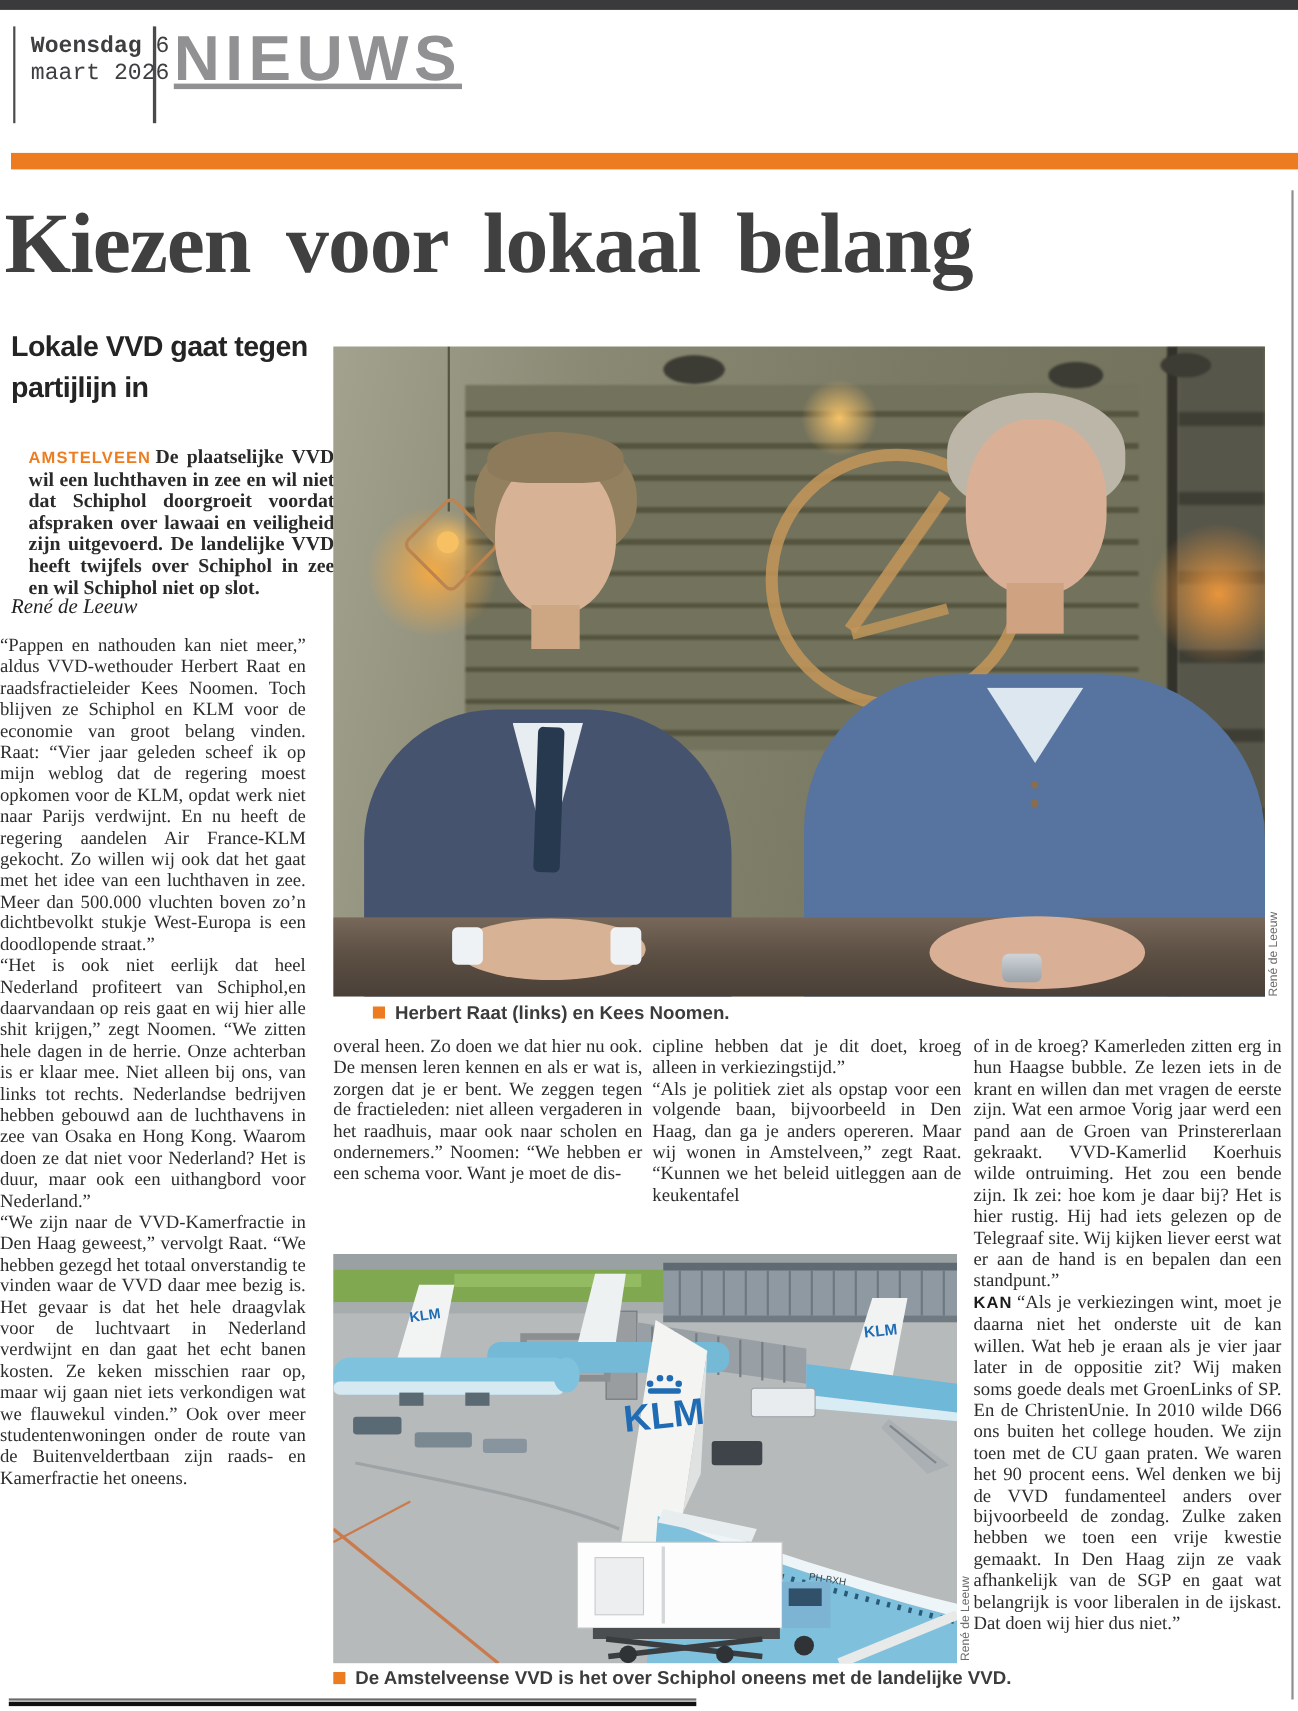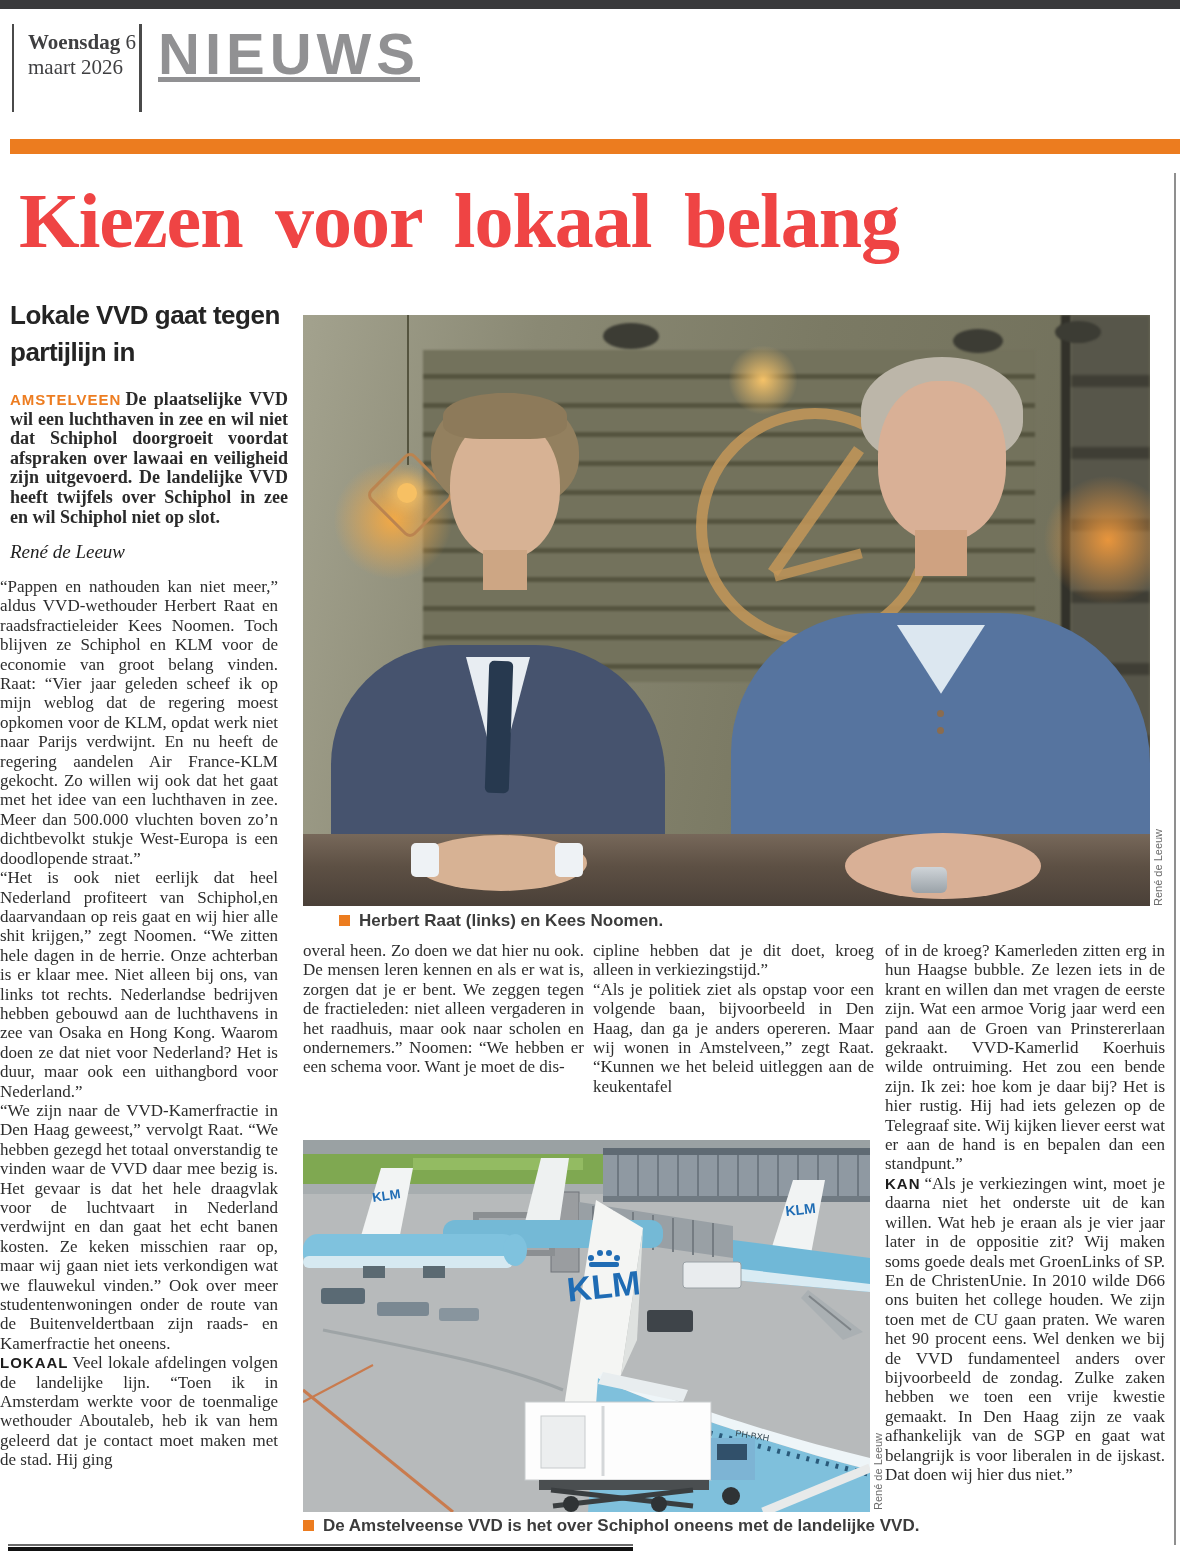--- a/index.html
+++ b/index.html
@@ -3,30 +3,30 @@
 <meta charset="utf-8">
 <style>
   html,body{margin:0;padding:0;background:#ffffff;}
   .page{position:relative;width:1180px;height:1555px;background:#ffffff;overflow:hidden;
         font-family:"Liberation Serif",serif;color:#2d2d2d;}
   .abs{position:absolute;}
 
   
   .top-strip{left:0;top:0;width:1180px;height:9px;background:#3a3a3c;}
   .vrule{background:#4a4a4a;}
-  .date-block{left:28px;top:30px;font-family:Liberation Serif, serif;font-size:21px;
-              line-height:25px;color:#3f3f41;}
+  .date-block{left:28px;top:30px;font-family:Liberation Mono, monospace;font-size:21px;
+              line-height:25px;color:#3f3f41;text-align:center;}
   .date-bold{font-weight:bold;}
   .section-title{left:158px;top:20px;font-family:"Liberation Sans",sans-serif;font-weight:bold;
                  font-size:58px;letter-spacing:5px;color:#919193;text-decoration:underline;}
   .orange-bar{left:10px;top:139px;width:1170px;height:15px;background:#ec7c1f;}
 
   
-  .headline{left:19px;top:176px;width:1150px;font-family:"Liberation Serif",serif;font-weight:bold;
-            font-size:78px;line-height:90px;color:#ef4444;letter-spacing:-1px;word-spacing:14px;}
+  .headline{left:4px;top:176px;width:1150px;font-family:"Liberation Serif",serif;font-weight:bold;
+            font-size:78px;line-height:90px;color:#404040;letter-spacing:-1px;word-spacing:14px;}
   .subhead{left:10px;top:297px;width:292px;font-family:"Liberation Sans",sans-serif;font-weight:bold;
            font-size:26px;line-height:37px;color:#242424;letter-spacing:-0.5px;}
   .standfirst{left:10px;top:390px;width:278px;font-weight:bold;font-size:18px;line-height:19.6px;
               text-align:justify;color:#2a2a2a;}
   .lead-orange{font-family:"Liberation Sans",sans-serif;font-weight:bold;font-size:15px;
                color:#ed7d21;letter-spacing:1px;margin-right:4px;}
   .lead-black{font-family:"Liberation Sans",sans-serif;font-weight:bold;font-size:15px;
               color:#1c1c1c;letter-spacing:1px;margin-right:4px;}
   .byline{left:10px;top:541px;font-style:italic;font-size:19px;color:#1f1f1f;}
   .bodycol{font-size:17px;line-height:19.4px;text-align:justify;color:#2d2d2d;overflow:hidden;
@@ -126,30 +126,29 @@
     <div>maart 2026</div>
   </div>
   <div class="abs vrule" style="left:139px;top:24px;width:3px;height:88px;"></div>
   <div class="abs section-title">NIEUWS</div>
 
   <div class="abs orange-bar"></div>
 
   <h1 class="abs headline" style="margin:0;">Kiezen voor lokaal belang</h1>
   <h2 class="abs subhead" style="margin:0;">Lokale VVD gaat tegen partijlijn in</h2>
 
-  <p class="abs standfirst" style="margin:0;">
+  <p class="abs standfirst" style="margin:16px;">
     <span class="lead-orange">AMSTELVEEN</span><span>De plaatselijke VVD wil een luchthaven in zee en wil niet dat Schiphol doorgroeit voordat afspraken over lawaai en veiligheid zijn uitgevoerd. De landelijke VVD heeft twijfels over Schiphol in zee en wil Schiphol niet op slot.</span>
   </p>
   <div class="abs byline">René de Leeuw</div>
 
   <div class="abs bodycol col1">
     <p><span>“Pappen en nathouden kan niet meer,” aldus VVD-wethouder Herbert Raat en raadsfractieleider Kees Noomen. Toch blijven ze Schiphol en KLM voor de economie van groot belang vinden. Raat: “Vier jaar geleden scheef ik op mijn weblog dat de regering moest opkomen voor de KLM, opdat werk niet naar Parijs verdwijnt. En nu heeft de regering aandelen Air France-KLM gekocht. Zo willen wij ook dat het gaat met het idee van een luchthaven in zee. Meer dan 500.000 vluchten boven zo’n dichtbevolkt stukje West-Europa is een doodlopende straat.”</span></p>
     <p><span>“Het is ook niet eerlijk dat heel Nederland profiteert van Schiphol,en daarvandaan op reis gaat en wij hier alle shit krijgen,” zegt Noomen. “We zitten hele dagen in de herrie. Onze achterban is er klaar mee. Niet alleen bij ons, van links tot rechts. Nederlandse bedrijven hebben gebouwd aan de luchthavens in zee van Osaka en Hong Kong. Waarom doen ze dat niet voor Nederland? Het is duur, maar ook een uithangbord voor Nederland.”</span></p>
     <p><span>“We zijn naar de VVD-Kamerfractie in Den Haag geweest,” vervolgt Raat. “We hebben gezegd het totaal onverstandig te vinden waar de VVD daar mee bezig is. Het gevaar is dat het hele draagvlak voor de luchtvaart in Nederland verdwijnt en dan gaat het echt banen kosten. Ze keken misschien raar op, maar wij gaan niet iets verkondigen wat we flauwekul vinden.” Ook over meer studentenwoningen onder de route van de Buitenveldertbaan zijn raads- en Kamerfractie het oneens.</span></p>
-    <p class="gap-top"><span class="lead-black">LOKAAL</span><span>Veel lokale afdelingen volgen de landelijke lijn. “Toen ik in Amsterdam werkte voor de toenmalige wethouder Aboutaleb, heb ik van hem geleerd dat je contact moet maken met de stad. Hij ging</span></p>
   </div>
 
   <figure class="abs photo1" style="margin:0;">
     <div class="abs p1-slats"></div>
     <div class="abs p1-shelf-frame"></div>
     <div class="abs p1-shelf"></div>
     <div class="abs p1-spot" style="left:300px;top:8px;width:56px;height:26px;"></div>
     <div class="abs p1-spot" style="left:650px;top:14px;width:50px;height:24px;"></div>
     <div class="abs p1-spot" style="left:752px;top:6px;width:46px;height:22px;"></div>
     <div class="abs p1-glow g1"></div>

